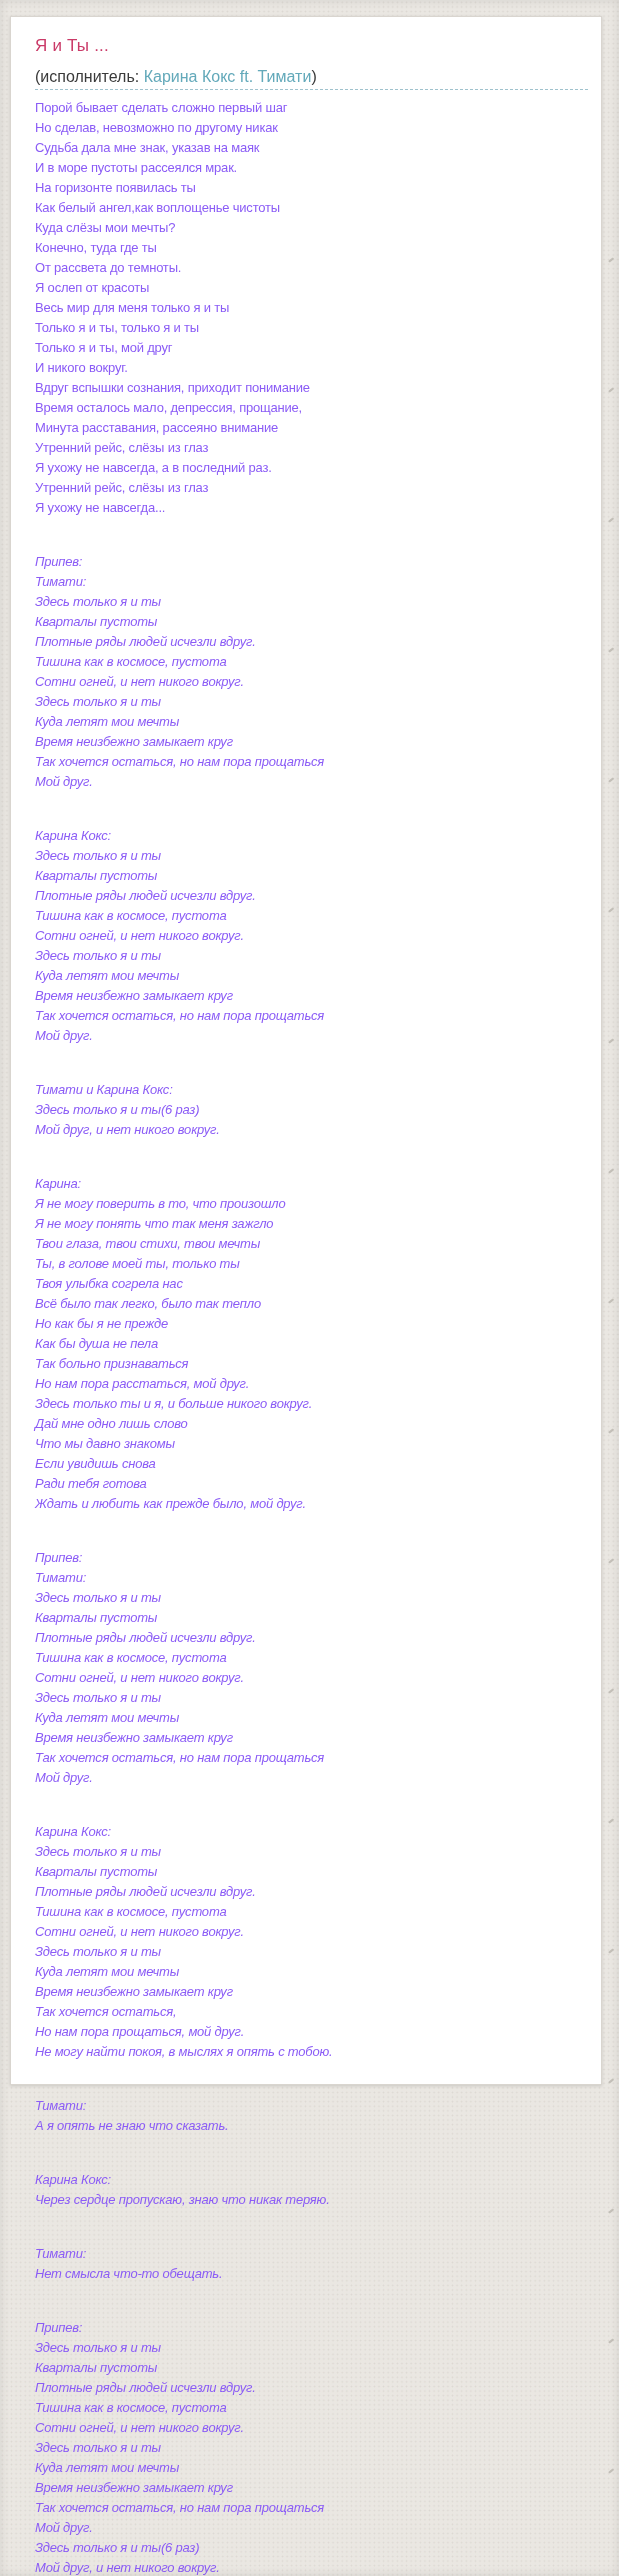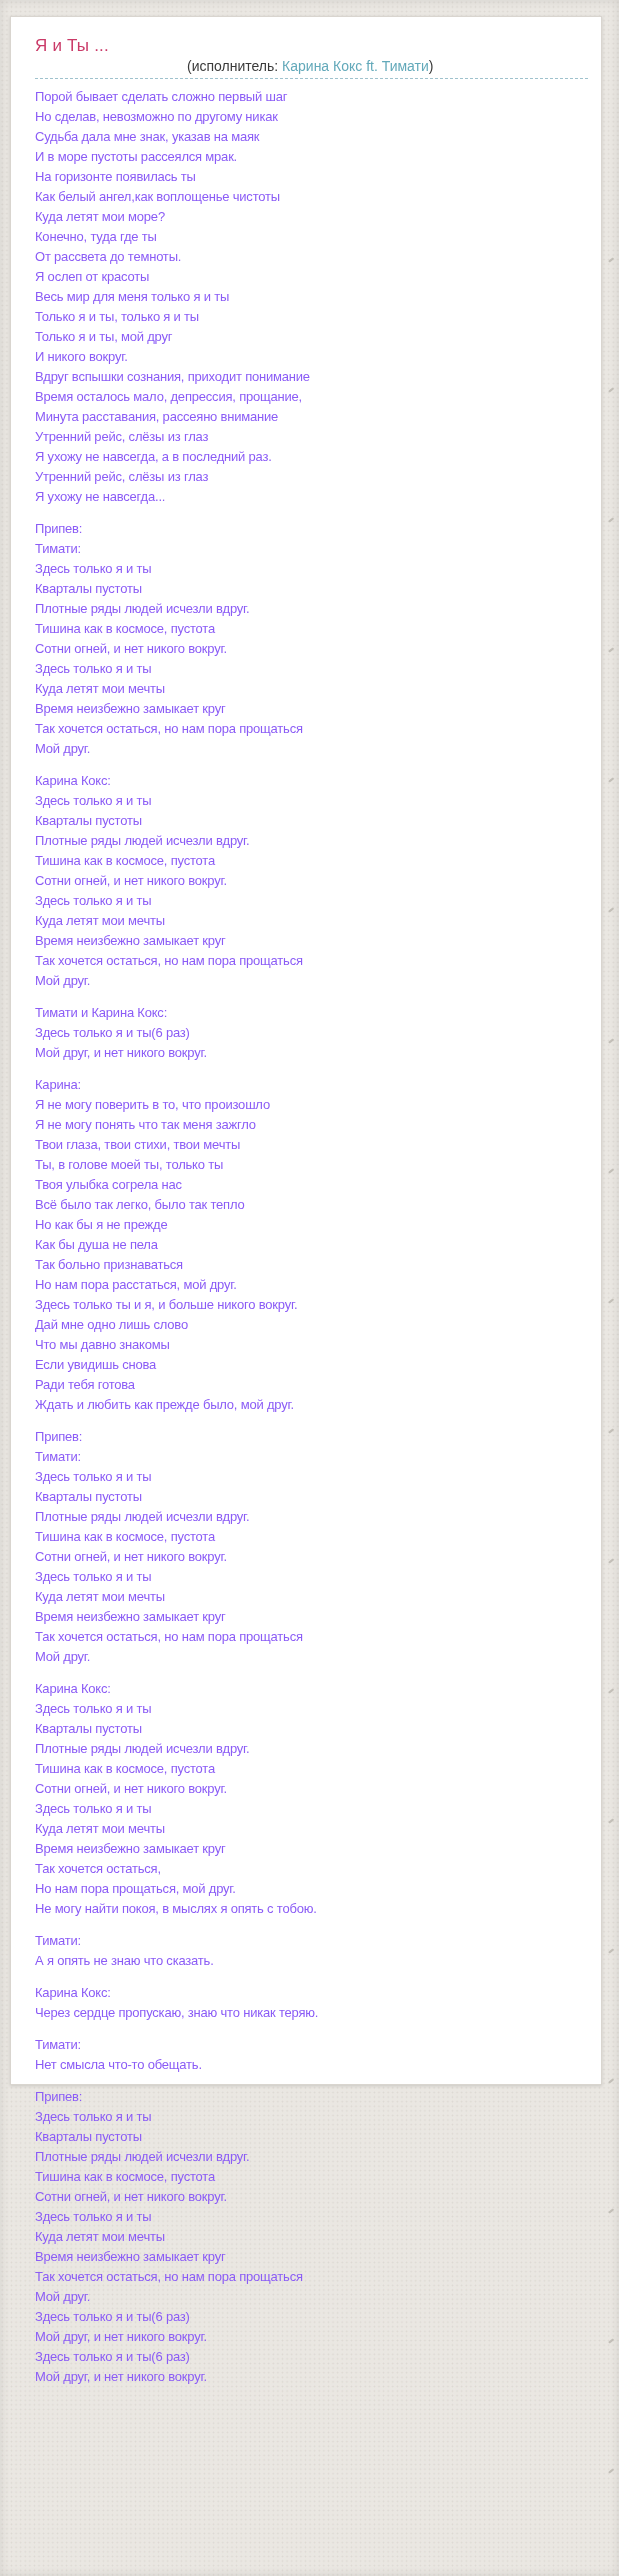--- a/index.html
+++ b/index.html
@@ -18,32 +18,32 @@
     position:absolute;left:10px;top:15.5px;width:592px;height:2069px;
     box-sizing:border-box;background:#ffffff;border:0.8px solid #d9d5cf;
     box-shadow:0 0.8px 3.1px rgba(0,0,0,.14);
     padding:18.6px 15.5px 0 24px;
   }
   h1.title{
     margin:0;font-size:17px;line-height:21.7px;font-weight:400;
     color:#ca3a68;letter-spacing:0.2px;
   }
   .artist{
-    margin-top:2px;font-size:14px;line-height:14px;color:#3a3a3a;text-align:center;
+    margin-top:13px;font-size:16px;line-height:14px;color:#3a3a3a;
   }
   .artist .alink{color:#63a9ba;text-decoration:none;}
   .sep{
     margin-top:4.6px;width:553px;height:0.8px;
     border-bottom:0.8px dashed #9fc2cd;
   }
   #lyrics{
     margin-top:7.7px;font-size:13px;color:#8b5cf6;letter-spacing:-0.2px;
   }
   .line{height:20px;line-height:20px;white-space:nowrap;}
-  .stanza + .stanza{margin-top:12px;}
+  .stanza + .stanza{margin-top:34px;font-style:italic;}
   .speck{
     position:absolute;left:608px;width:6.2px;height:1.5px;
     background:#b9b5ae;border-radius:0.8px;transform:rotate(-38deg);
     opacity:.8;
   }
 </style>
 </head>
 <body>
 
 <div class="card">
@@ -51,21 +51,21 @@
   <div class="artist"><span>(исполнитель: </span><a href="#" class="alink">Карина Кокс</a><span class="alink"> ft. </span><a href="#" class="alink">Тимати</a><span>)</span></div>
   <div class="sep"></div>
   <div id="lyrics">
       <div class="stanza">
         <div class="line">Порой бывает сделать сложно первый шаг</div>
         <div class="line">Но сделав, невозможно по другому никак</div>
         <div class="line">Судьба дала мне знак, указав на маяк</div>
         <div class="line">И в море пустоты рассеялся мрак.</div>
         <div class="line">На горизонте появилась ты</div>
         <div class="line">Как белый ангел,как воплощенье чистоты</div>
-        <div class="line">Куда летят мои море?</div>
+        <div class="line">Куда слёзы мои мечты?</div>
         <div class="line">Конечно, туда где ты</div>
         <div class="line">От рассвета до темноты.</div>
         <div class="line">Я ослеп от красоты</div>
         <div class="line">Весь мир для меня только я и ты</div>
         <div class="line">Только я и ты, только я и ты</div>
         <div class="line">Только я и ты, мой друг</div>
         <div class="line">И никого вокруг.</div>
         <div class="line">Вдруг вспышки сознания, приходит понимание</div>
         <div class="line">Время осталось мало, депрессия, прощание,</div>
         <div class="line">Минута расставания, рассеяно внимание</div>

